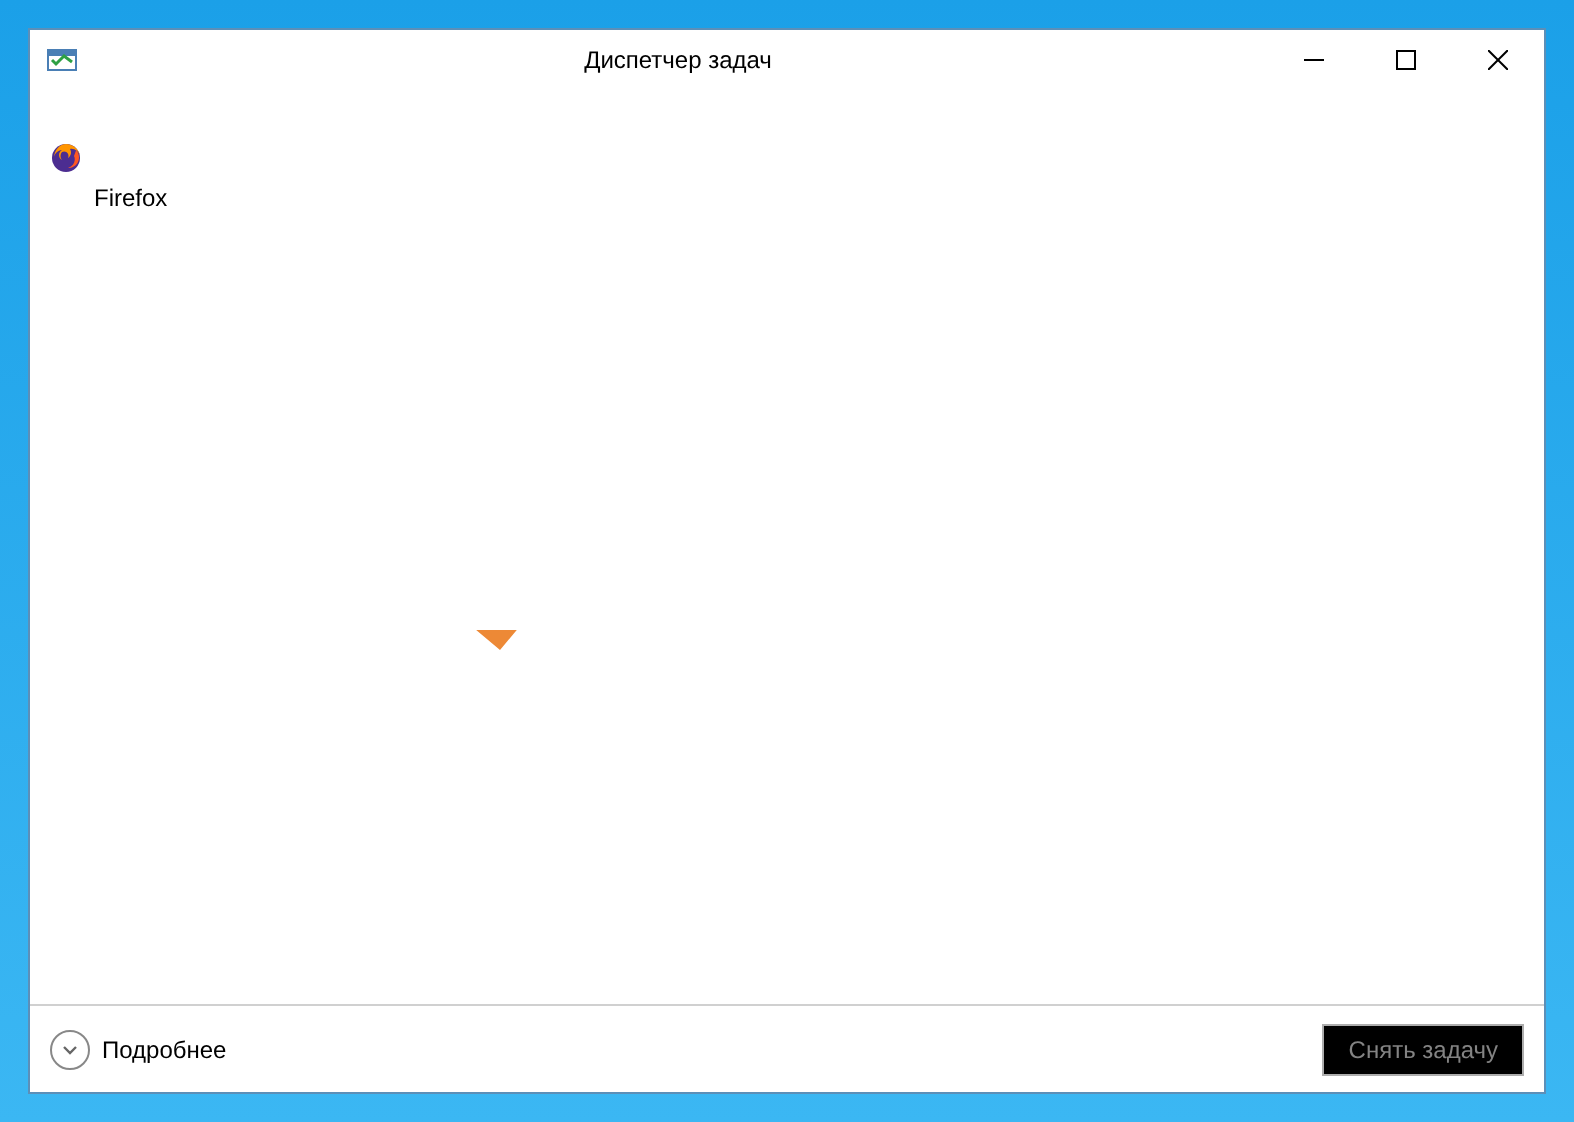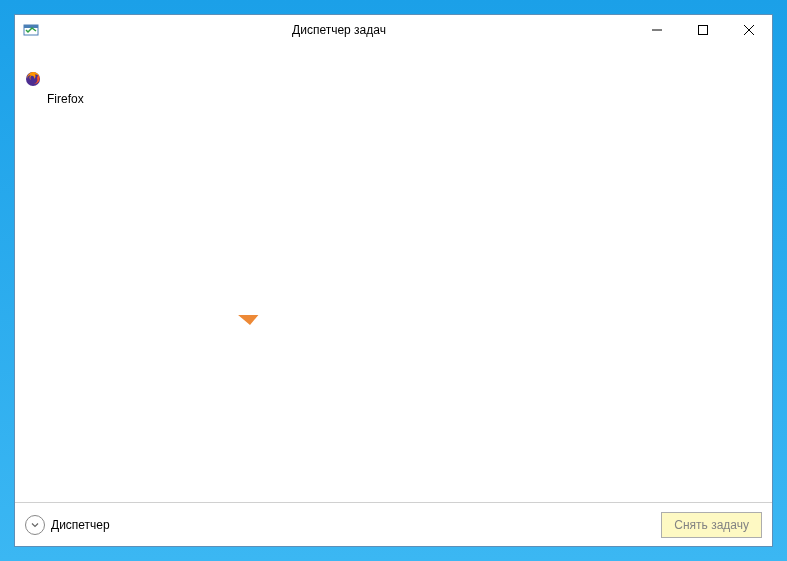--- a/index.html
+++ b/index.html
@@ -119,21 +119,21 @@
     }
     
     .more-details-text {
       font-size: 12px;
       color: #000;
     }
     
     .end-task-btn {
       padding: 5px 12px;
       border: 1px solid #adadad;
-      background: #fef9c3;
+      background: #000000;
       color: #838383;
       font-size: 12px;
       font-family: inherit;
       cursor: default;
       margin-left: 40px;
     }
     
     .arrow-overlay {
       position: absolute;
       top: 315px;
@@ -188,21 +188,21 @@
     </div>
   </div>
 
   <div class="footer">
     <div class="more-details">
       <div class="chevron-circle">
         <svg width="10" height="10" viewBox="0 0 10 10">
           <path d="M2 3.5 L5 6.5 L8 3.5" stroke="#666" stroke-width="1.2" fill="none"></path>
         </svg>
       </div>
-      <span class="more-details-text">Диспетчер</span>
+      <span class="more-details-text">Подробнее</span>
     </div>
     <button class="end-task-btn" disabled="">Снять задачу</button>
   </div>
 </div>
 
 <div class="arrow-overlay">
   <svg width="170" height="200" viewBox="0 0 170 200">
     <defs>
       <marker id="arrowhead" markerWidth="1" markerHeight="1" refX="0" refY="0" orient="auto">
       </marker>

